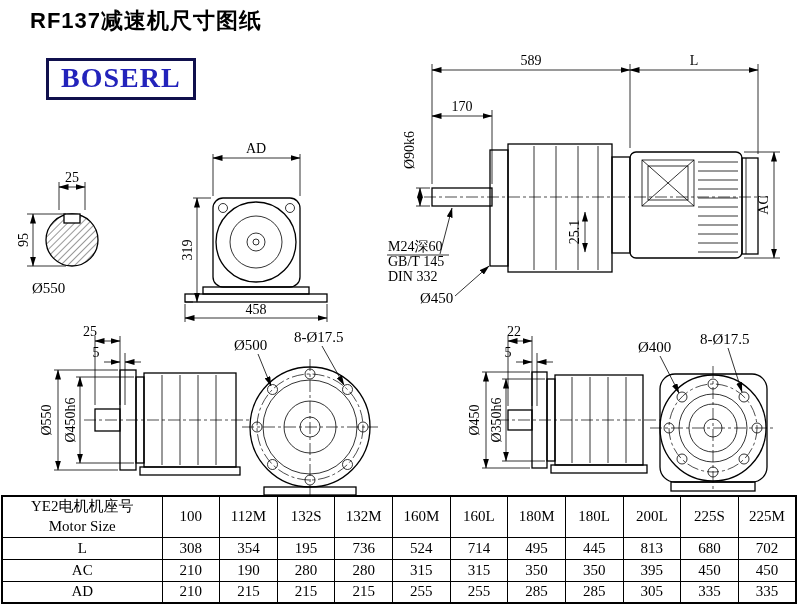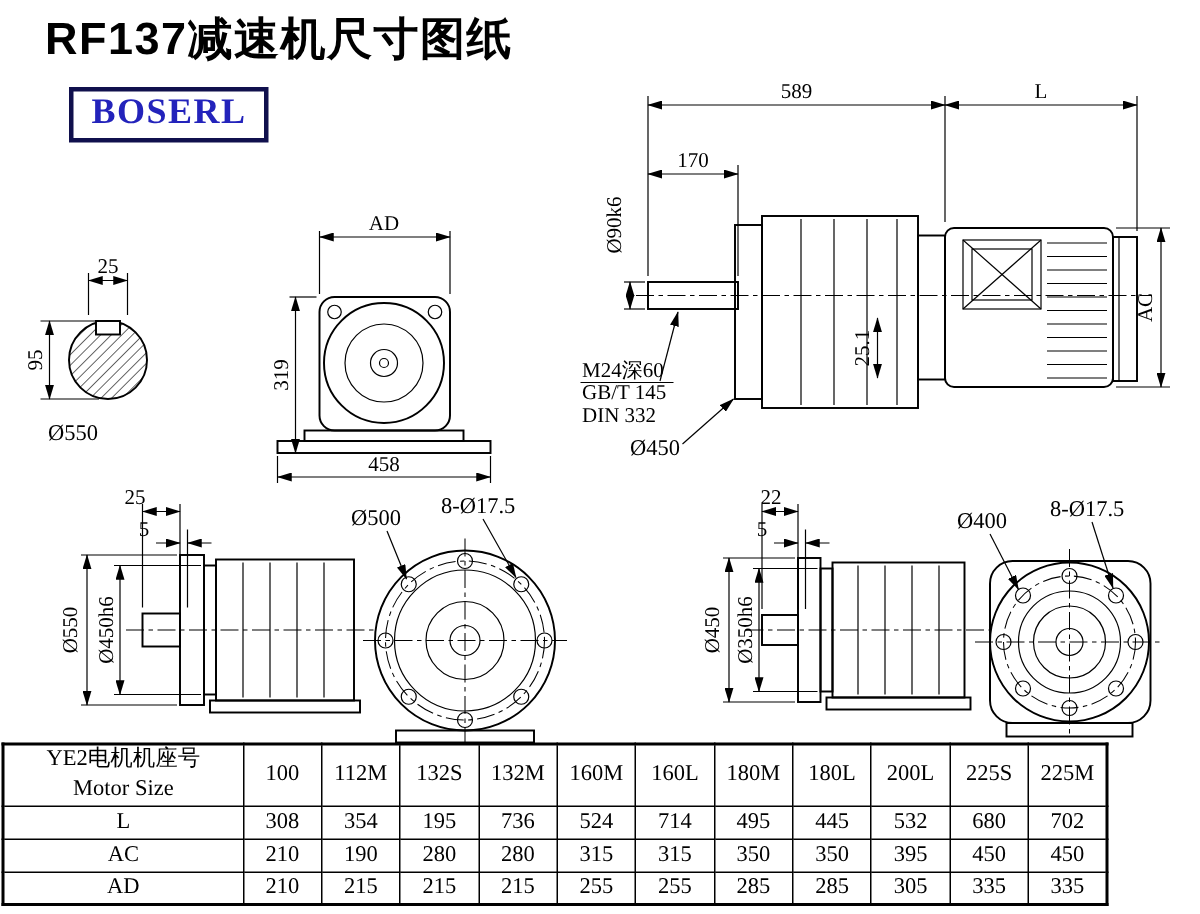--- a/index.html
+++ b/index.html
@@ -8,49 +8,49 @@
     width: 800px; height: 609px;
     background: #ffffff;
     position: relative;
     font-family: "Liberation Serif", "DejaVu Serif", serif;
     color: #000;
     overflow: hidden;
   }
   .sheet-title {
     position: absolute; left: 30px; top: 6px;
     font-family: "Liberation Sans", "DejaVu Sans", sans-serif;
-    font-weight: bold; font-size: 30px; letter-spacing: 1px; color: #000;
+    font-weight: bold; font-size: 22px; letter-spacing: 1px; color: #000;
     white-space: nowrap;
   }
   .logo-box {
     position: absolute; left: 46px; top: 58px;
     border: 3px solid #10104d; background: #fff;
     padding: 1px 12px 3px 12px;
   }
   .logo-text {
     font-family: "Liberation Serif", "DejaVu Serif", serif;
-    font-weight: bold; font-size: 24px; letter-spacing: 1px;
+    font-weight: bold; font-size: 28px; letter-spacing: 1px;
     color: #2323bb;
   }
   svg.drawing { position: absolute; left: 0; top: 0; }
 
   
   .ol { stroke: #000; stroke-width: 1.3; fill: none; }
   .tl { stroke: #000; stroke-width: 0.8; fill: none; }
   .dl { stroke: #000; stroke-width: 0.8; fill: none; }
   .cl { stroke: #000; stroke-width: 0.7; fill: none; stroke-dasharray: 12 3 3 3; }
   .hatchfill { fill: url(#hatch); }
   .whitefill { fill: #fff; }
   .dim { font-family: "Liberation Serif", "DejaVu Serif", serif; font-size: 14px; fill: #000; stroke: none; }
   .dim2 { font-size: 15px; }
   .mid { text-anchor: middle; }
 
   
   table.size-table {
-    position: absolute; left: 1px; top: 495px; width: 738px;
+    position: absolute; left: 1px; top: 495px; width: 796px;
     border-collapse: collapse; table-layout: fixed;
     border: 2px solid #000;
     font-family: "Liberation Serif", "DejaVu Serif", serif;
   }
   .size-table th, .size-table td {
     border: 1px solid #000; text-align: center;
     font-size: 15px; font-weight: normal; padding: 0; color: #000;
   }
   .size-table .label-col { width: 160px; }
   .size-table thead th { height: 41px; }
@@ -363,21 +363,21 @@
     <tr>
       <td class="label-col">L</td>
       <td>308</td>
       <td>354</td>
       <td>195</td>
       <td>736</td>
       <td>524</td>
       <td>714</td>
       <td>495</td>
       <td>445</td>
-      <td>532</td>
+      <td>813</td>
       <td>680</td>
       <td>702</td>
     </tr>
     <tr>
       <td class="label-col">AC</td>
       <td>210</td>
       <td>190</td>
       <td>280</td>
       <td>280</td>
       <td>315</td>

